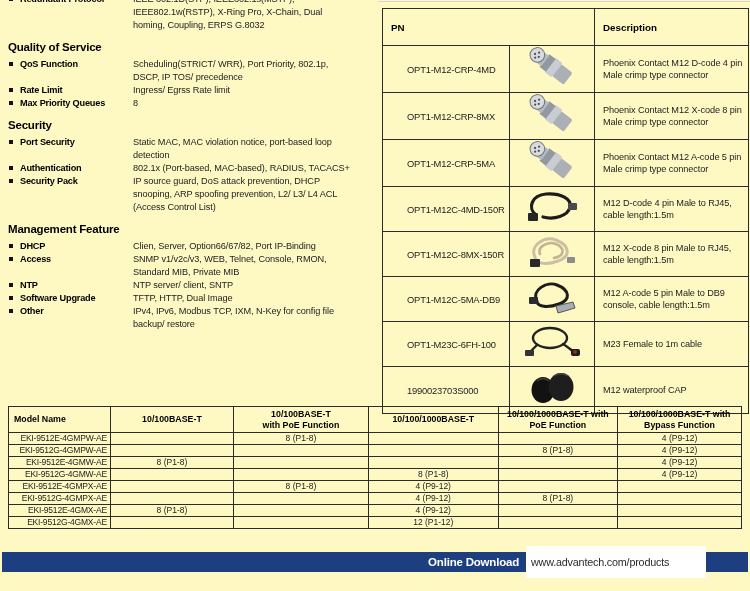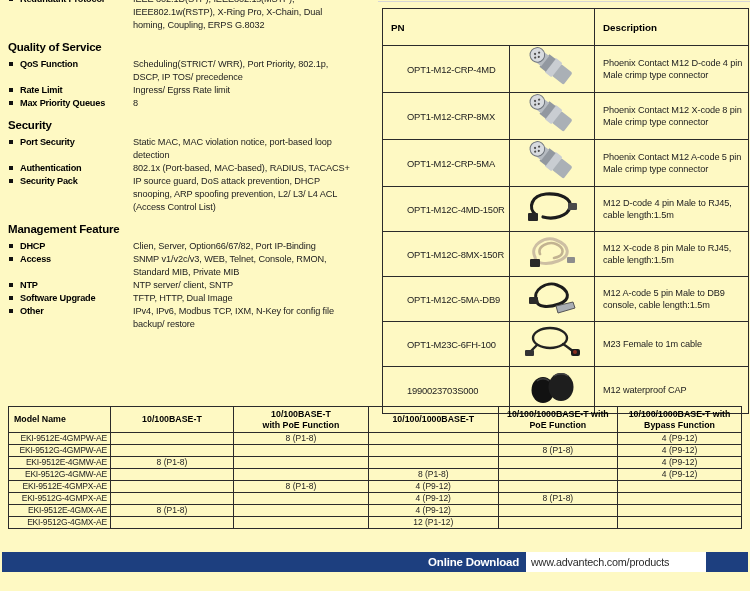--- a/index.html
+++ b/index.html
@@ -35,21 +35,21 @@
   .ordering-table { border:1.2px solid #222; }
   .ordering-table th { font-size:8.8px; font-weight:bold; text-align:center; vertical-align:middle; line-height:1.2; white-space:pre-line; height:26px; padding:2px 3px; color:#000; }
   .ordering-table th.model-h { text-align:left; padding-left:5px; }
   .ordering-table td { font-size:8.5px; height:12px; line-height:11px; text-align:center; padding:0 3px; color:#222; }
   .ordering-table td.model-cell { text-align:right; padding-left:5px; letter-spacing:-0.2px; }
 
   
   .footer-bar { position:absolute; left:2px; top:552px; width:746px; height:20px;
     background:var(--barnavy,#1d3f7f); display:flex; align-items:center; justify-content:flex-end; }
   .footer-label { color:#fff; font-weight:bold; font-size:11.5px; margin-right:7px; letter-spacing:-0.2px; }
-  .url-box { background:#fff; width:180px; height:20px; display:flex; align-items:center; margin-right:42px; }
+  .url-box { background:#fff; width:180px; height:32px; display:flex; align-items:center; margin-right:42px; }
   .url-text { font-size:10.8px; color:#2a2a2a; padding-left:5px; letter-spacing:-0.2px; }
 </style>
 </head>
 <body>
 
 <div class="page">
   <div class="top-hairline"></div>
 
   <div class="specs">
       <div class="spec-row">

